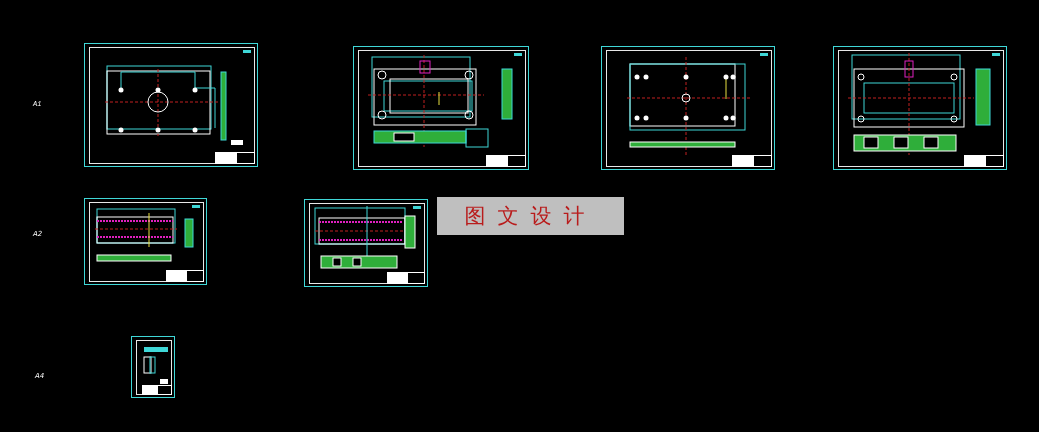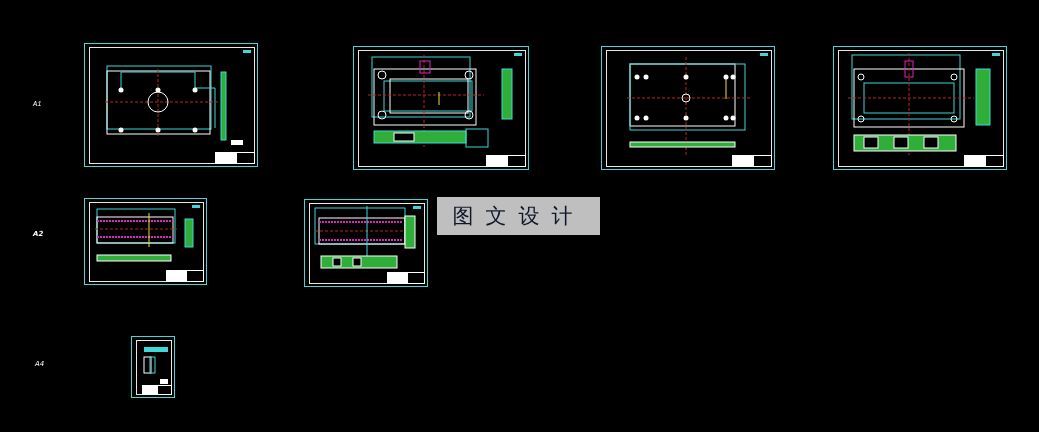--- a/index.html
+++ b/index.html
@@ -4,29 +4,29 @@
 <style>
   html,body{margin:0;padding:0;background:#000;}
   body{width:1039px;height:432px;position:relative;overflow:hidden;font-family:"DejaVu Sans",sans-serif;}
   .label{position:absolute;color:#fff;font-size:7px;font-style:italic;font-family:"DejaVu Sans",sans-serif;}
   .sheet{position:absolute;border:1px solid #3fd7d7;box-sizing:border-box;}
   .sheet .inner{position:absolute;left:4px;top:3px;right:2px;bottom:2px;border:1px solid #e8e8e8;}
   .tb{position:absolute;right:2px;bottom:2px;background:#fff;border:1px solid #fff;}
   .tb:after{content:"";position:absolute;right:0;top:0;width:45%;height:100%;background:#000;border-left:1px solid #fff;}
   .stamp{position:absolute;right:6px;top:6px;width:8px;height:3px;background:#3fd7d7;}
   svg{position:absolute;left:0;top:0;overflow:visible;}
-  .watermark{position:absolute;left:437px;top:197px;width:163px;height:38px;background:#bfbfbf;color:#0f172a;
+  .watermark{position:absolute;left:437px;top:197px;width:187px;height:38px;background:#bfbfbf;color:#b91c1c;
     font-family:"DejaVu Serif",serif;font-size:21px;display:flex;align-items:center;justify-content:center;letter-spacing:12px;}
 </style>
 </head>
 <body>
 
 <div class="label" style="left:33px;top:100px;font-family:Liberation Mono, monospace;">A1</div>
-<div class="label" style="left:33px;top:230px;font-weight:bold;">A2</div>
-<div class="label" style="left:35px;top:360px;">A4</div>
+<div class="label" style="left:33px;top:230px;">A2</div>
+<div class="label" style="left:35px;top:372px;">A4</div>
 
 <div class="sheet" style="left:84px;top:43px;width:174px;height:124px;">
   <div class="inner"></div>
   <div class="stamp"></div>
   <svg width="174" height="124">
     <rect x="22" y="22" width="104" height="63" fill="none" stroke="#3fd7d7"></rect>
     <rect x="22" y="27" width="103" height="63" fill="none" stroke="#fff"></rect>
     <polyline points="36,46 36,28 110,28 110,46" fill="none" stroke="#3fd7d7"></polyline>
     <polyline points="110,44 130,44 130,84" fill="none" stroke="#3fd7d7"></polyline>
     <line x1="20" y1="58" x2="134" y2="58" stroke="#c02020" stroke-dasharray="3,2"></line>

